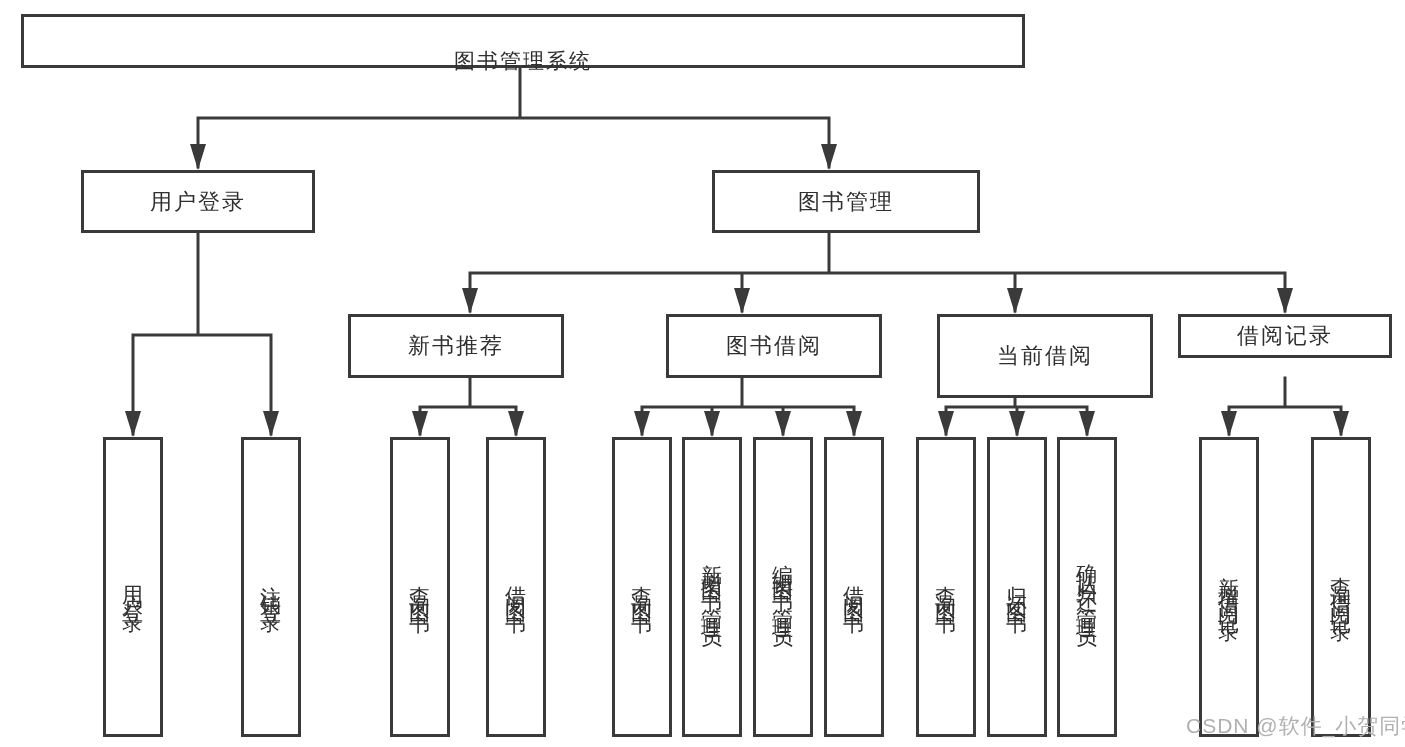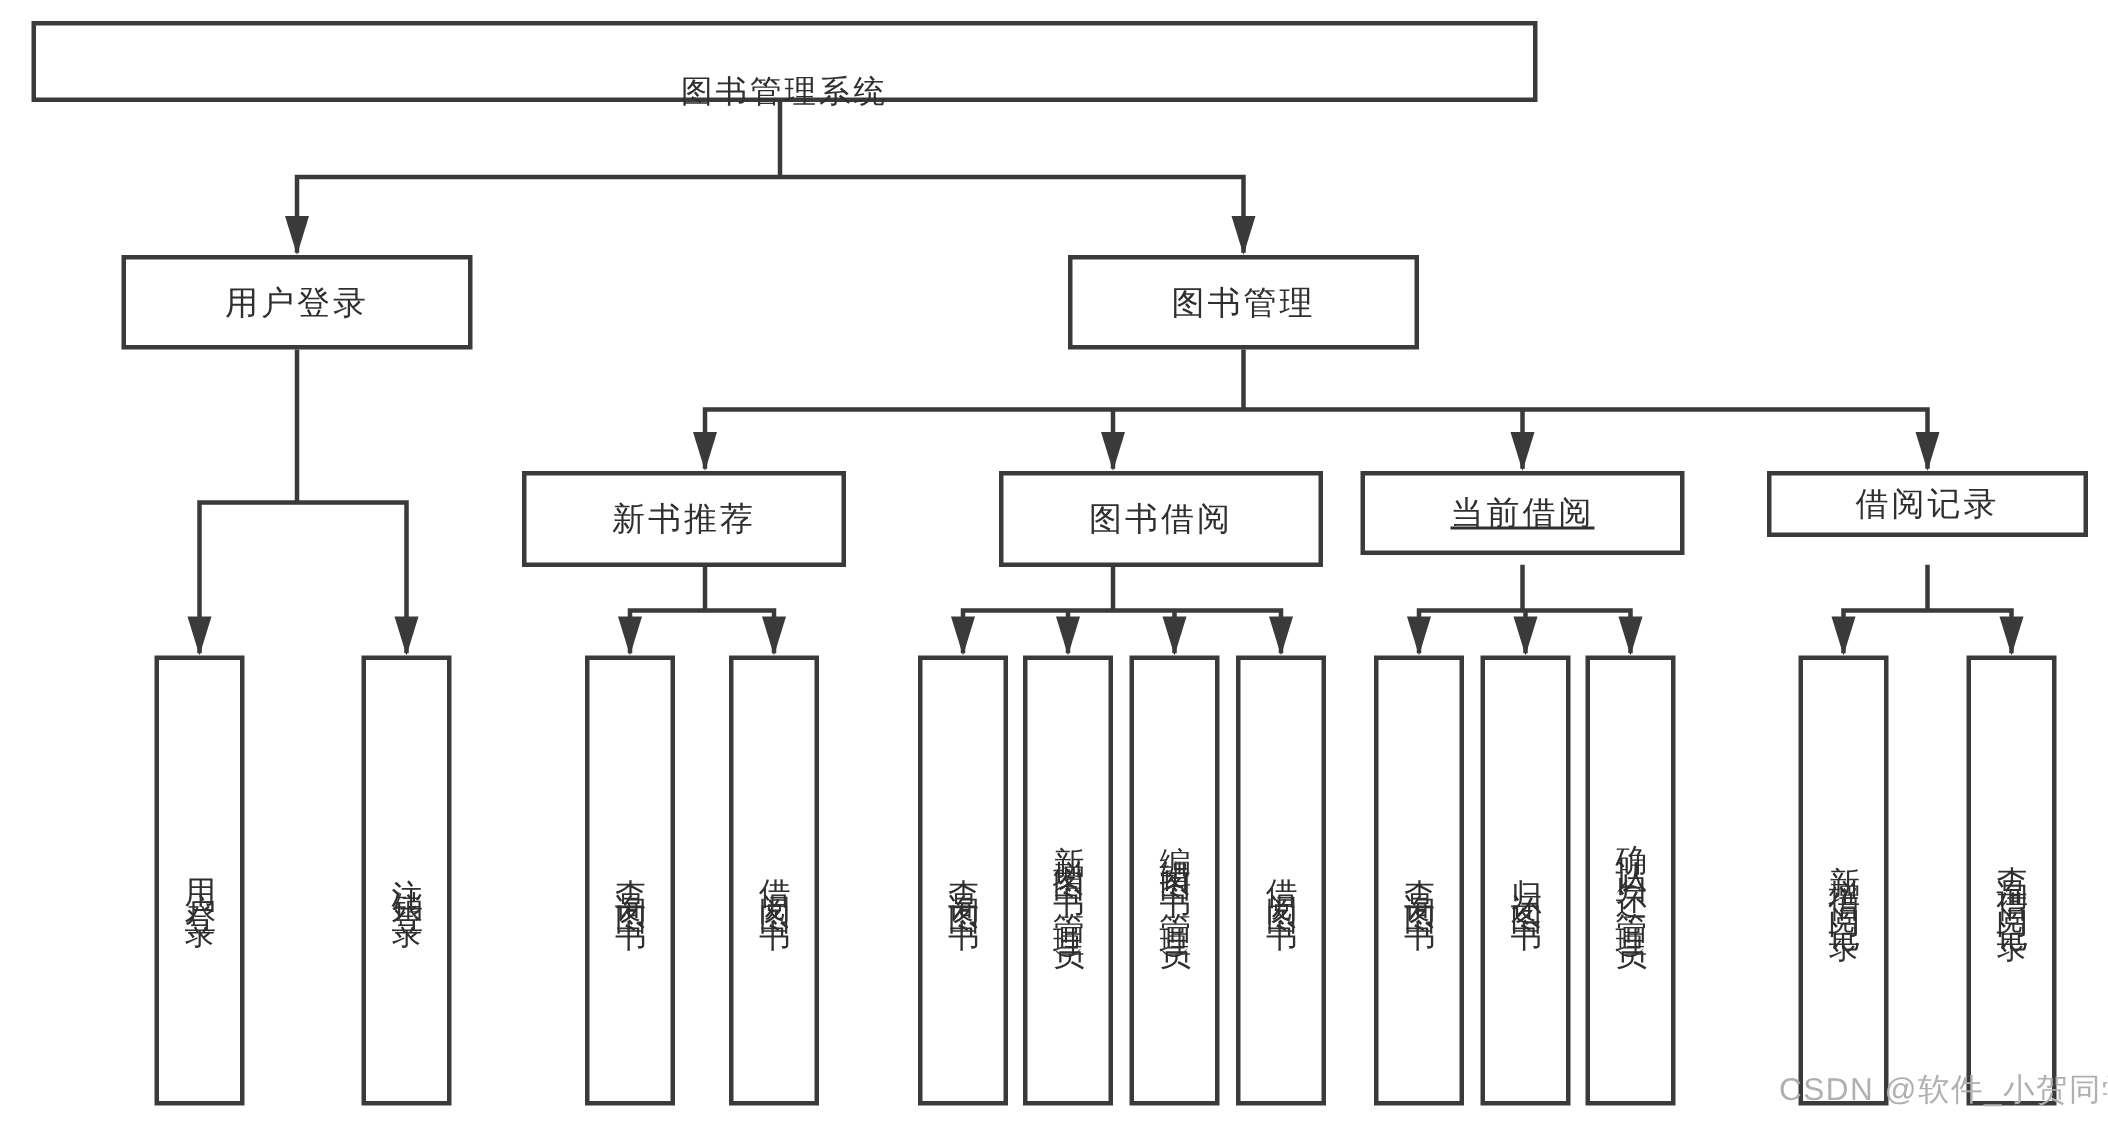--- a/index.html
+++ b/index.html
@@ -63,24 +63,24 @@
     writing-mode: vertical-rl;
     text-orientation: mixed;
     font-size: 21px;
     letter-spacing: 9px;
     line-height: 1;
     white-space: nowrap;
   }
   
   .n-root            { left: 21px;   top: 14px;  width: 1004px; height: 54px; }
   .n-user-login      { left: 81px;   top: 170px; width: 234px;  height: 63px; }
-  .n-book-mgmt       { left: 712px;  top: 170px; width: 234px;  height: 63px; }
+  .n-book-mgmt       { left: 712px;  top: 170px; width: 268px;  height: 63px; }
   .n-new-book        { left: 348px;  top: 314px; width: 216px;  height: 64px; }
   .n-book-borrow     { left: 634px;  top: 314px; width: 216px;  height: 64px; margin-left: 32px; }
-  .n-current-borrow  { left: 907px;  top: 314px; width: 216px;  height: 56px; text-decoration: underline; }
+  .n-current-borrow  { left: 937px;  top: 314px; width: 216px;  height: 84px; }
   .n-borrow-records  { left: 1178px; top: 314px; width: 214px;  height: 44px; }
   .leaf { top: 437px; width: 60px; height: 300px; }
   .l1  { left: 103px; }
   .l2  { left: 241px; }
   .l3  { left: 390px; }
   .l4  { left: 486px; }
   .l5  { left: 612px; }
   .l6  { left: 682px; }
   .l7  { left: 753px; }
   .l8  { left: 824px; }

